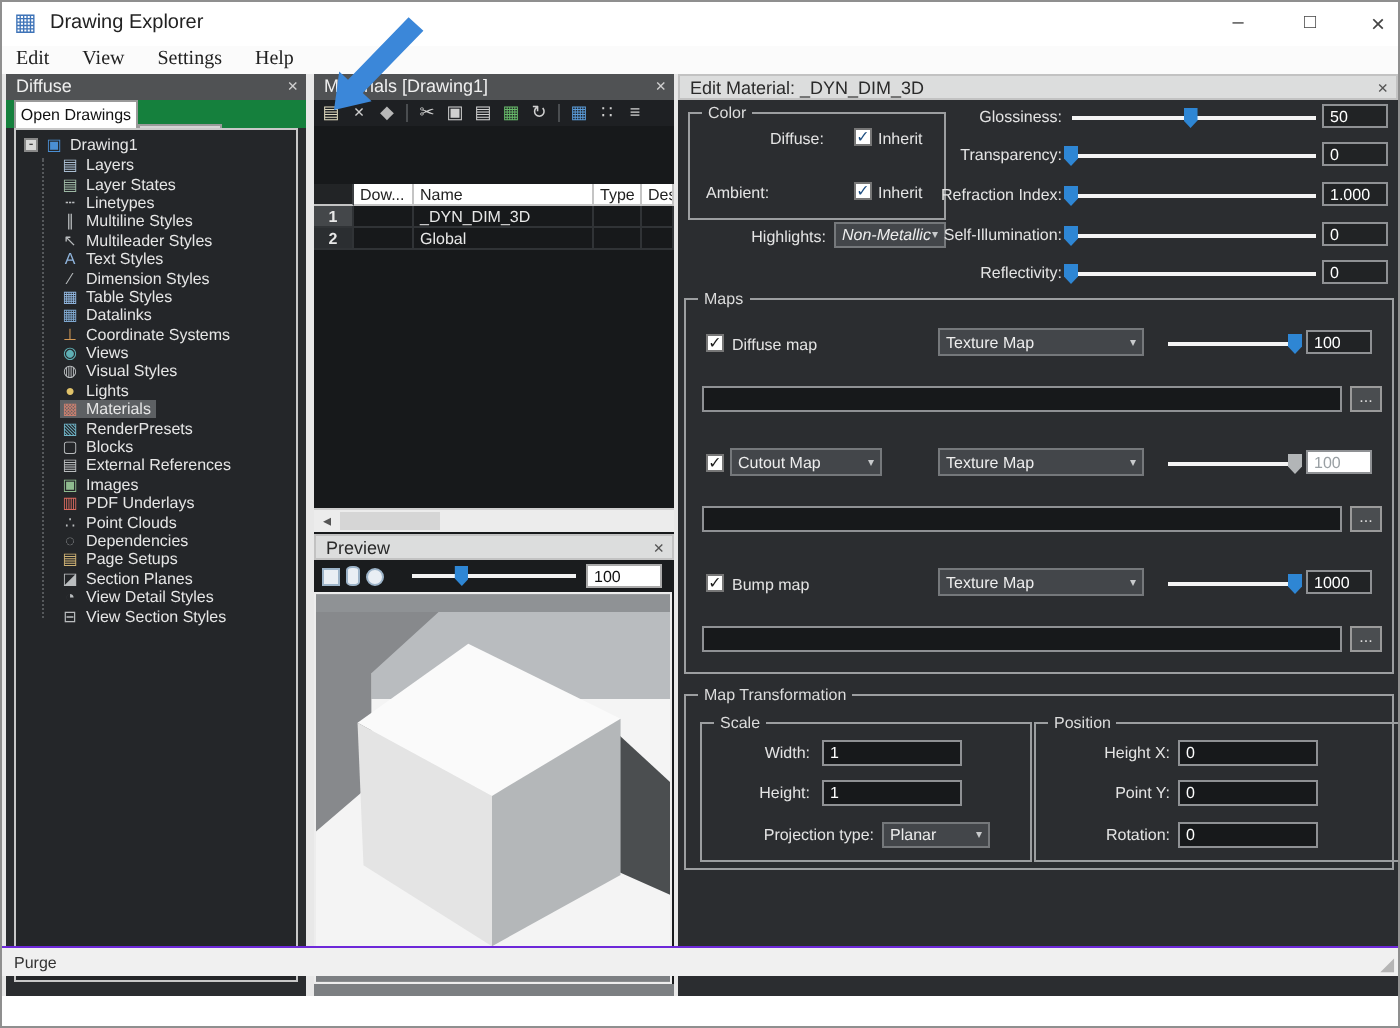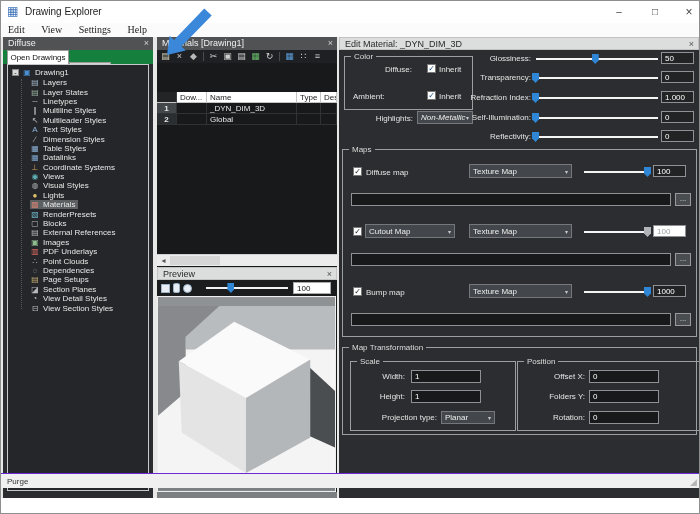--- a/index.html
+++ b/index.html
@@ -417,21 +417,21 @@
           <span class="chev">▾</span>
         </div>
         <span class="strack" style="left:245px;top:121px;width:64px;">
             <span class="sthumb" style="left: calc(100% - 4px);"></span>
           </span>
         <span class="vbox" style="left:314px;top:115px;">100</span>
         <span class="pathinput" style="left:12px;top:143px;width:320px;"></span>
         <span class="browse" style="left:336px;top:143px;">...</span>
 
         <span class="cb dark" style="left:14px;top:177px;">✓</span>
-        <div class="dd" style="left:26px;top:174px;width:90px;height:14px;">
+        <div class="dd" style="left:26px;top:174px;width:76px;height:14px;">
           <span>Cutout Map</span>
           <span class="chev">▾</span>
         </div>
         <div class="dd" style="left:130px;top:174px;width:103px;height:14px;">
           <span>Texture Map</span>
           <span class="chev">▾</span>
         </div>
         <span class="strack" style="left:245px;top:181px;width:64px;">
             <span class="sthumb gray" style="left: calc(100% - 4px);"></span>
           </span>
@@ -463,23 +463,23 @@
         <span class="lbl r" style="left:20px;top:342px;width:46px;">Height:</span>
         <span class="tinput" style="left:72px;top:340px;">1</span>
         <span class="lbl r" style="left:20px;top:363px;width:78px;">Projection type:</span>
         <div class="dd" style="left:102px;top:361px;width:54px;height:13px;">
           <span>Planar</span>
           <span class="chev">▾</span>
         </div>
         <div class="gbox" style="left:178px;top:311px;width:172px;height:68px;padding-left:37px;">
           <span class="gbox-label">Position</span>
         </div>
-        <span class="lbl r" style="left:200px;top:322px;width:46px;">Offset X:</span>
+        <span class="lbl r" style="left:200px;top:322px;width:46px;">Height X:</span>
         <span class="tinput" style="left:250px;top:320px;">0</span>
-        <span class="lbl r" style="left:200px;top:342px;width:46px;">Folders Y:</span>
+        <span class="lbl r" style="left:200px;top:342px;width:46px;">Point Y:</span>
         <span class="tinput" style="left:250px;top:340px;">0</span>
         <span class="lbl r" style="left:200px;top:363px;width:46px;">Rotation:</span>
         <span class="tinput" style="left:250px;top:361px;">0</span>
       </div>
     </div>
   </div>
 
   <div class="statusbar">
     <span class="status-text">Purge</span>
     <span class="grip">◢</span>

